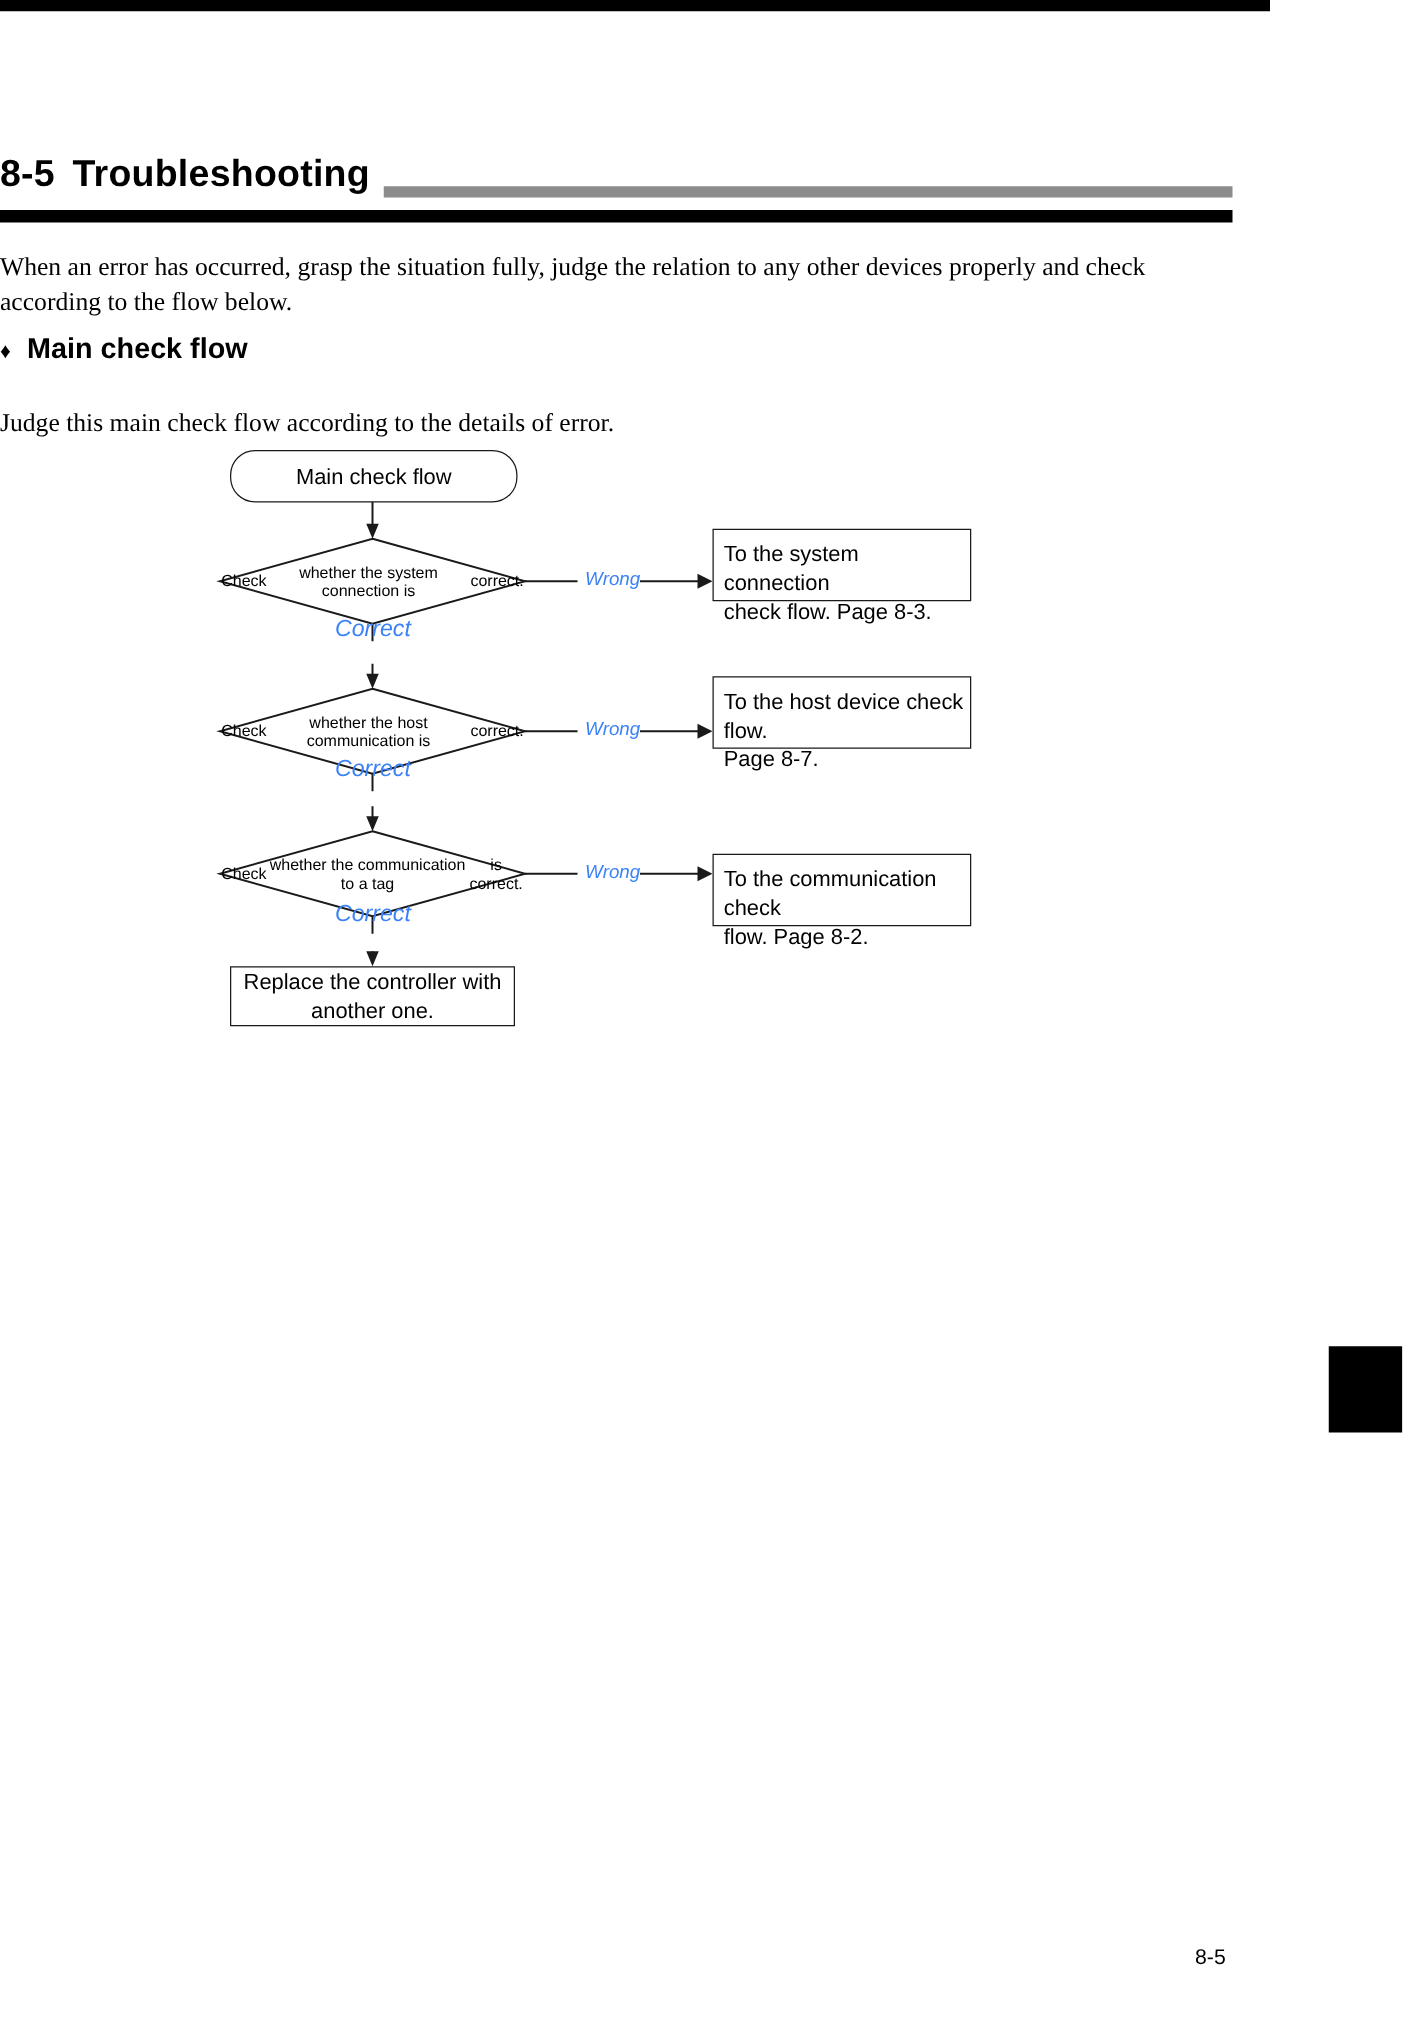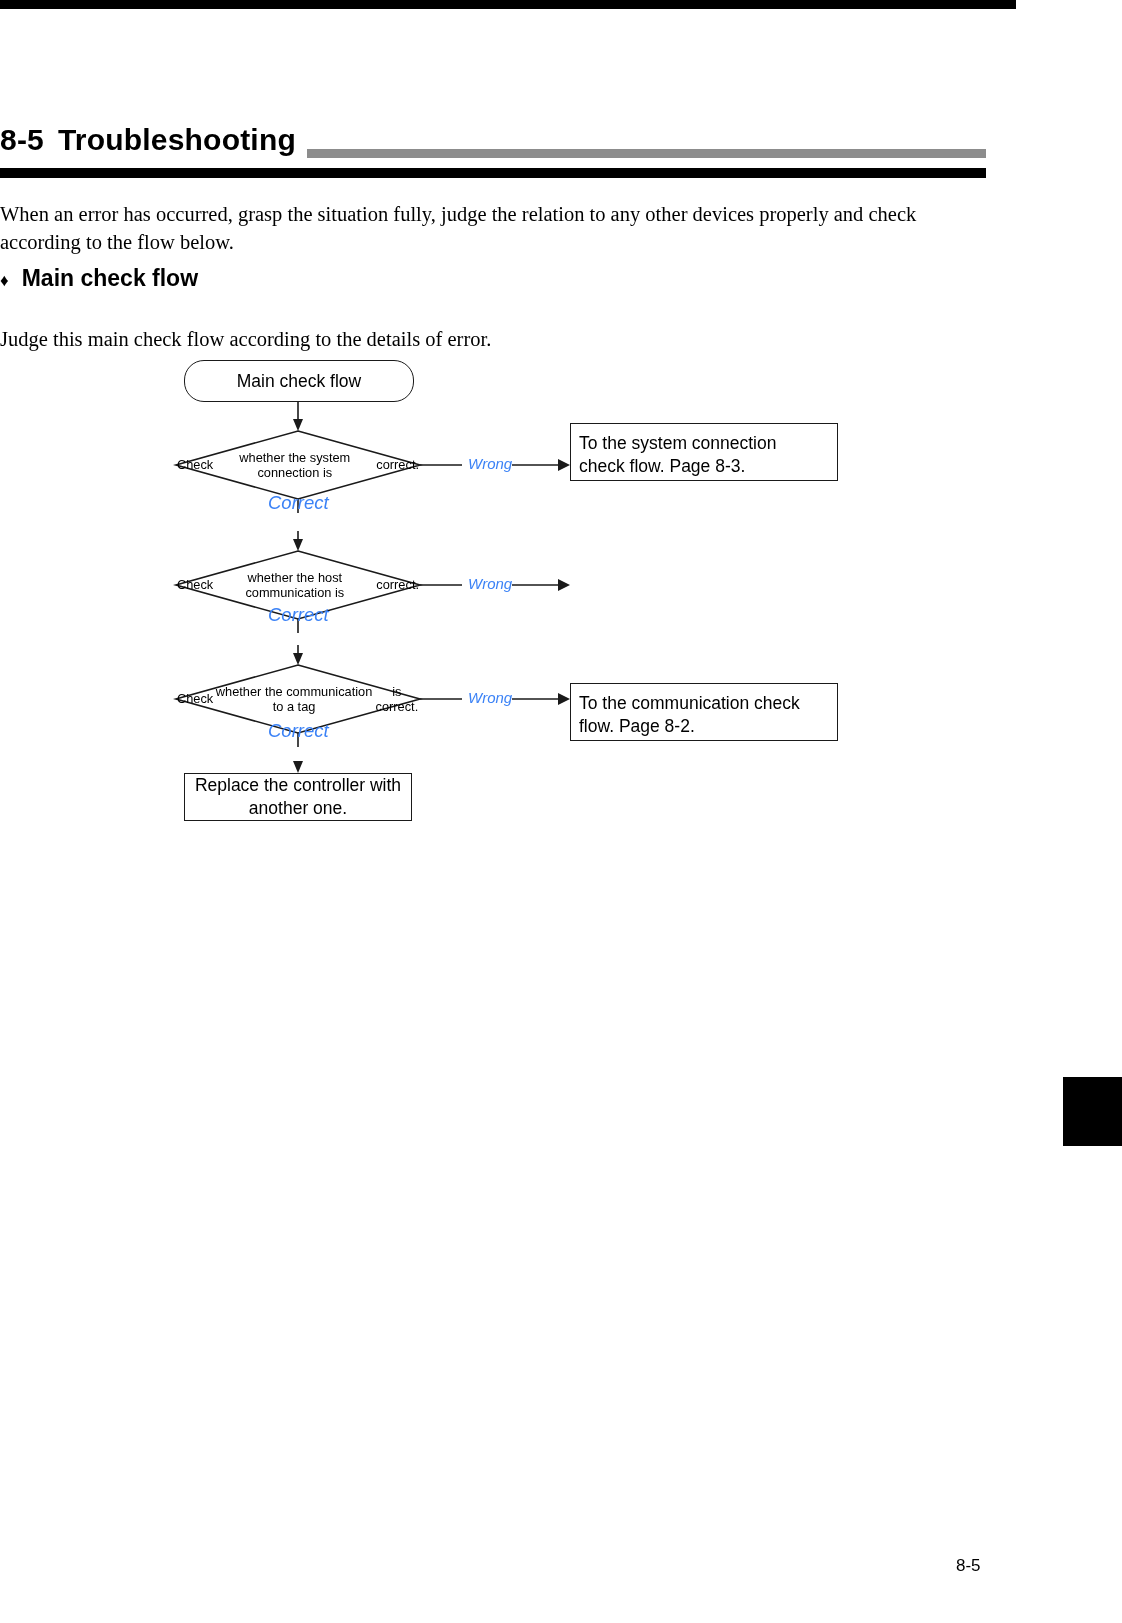--- a/index.html
+++ b/index.html
@@ -173,21 +173,21 @@
   .node-box {
     position: absolute;
     border: 1.6px solid #1a1a1a;
     background: #ffffff;
     box-sizing: border-box;
     font-size: 17.5px;
     line-height: 23px;
   }
   .node-box.right {
     left: 570px;
-    width: 268px;
+    width: 207px;
     height: 58px;
     padding: 8px 0 0 8px;
     text-align: left;
   }
   .node-box.final {
     left: 184px;
     width: 228px;
     height: 48px;
     display: flex;
     flex-direction: column;
@@ -309,20 +309,24 @@
 
     <div class="flow-label lbl-wrong" style="left:468px; top:110px;">Wrong</div>
     <div class="flow-label lbl-wrong" style="left:468px; top:230px;">Wrong</div>
     <div class="flow-label lbl-wrong" style="left:468px; top:344px;">Wrong</div>
 
     <div class="node-box right" style="top:78px;">
       <div>To the system connection</div>
       <div>check flow.  Page 8-3.</div>
     </div>
 
+    <div class="node-box right" style="top:196px;">
+      <div>To the host device check flow.</div>
+      <div>Page 8-7.</div>
+    </div>
 
     <div class="node-box right" style="top:310px;margin-top:28px;">
       <div>To the communication check</div>
       <div>flow.  Page 8-2.</div>
     </div>
 
     <div class="node-box final" style="top:428px;">
       <div>Replace the controller with</div>
       <div>another one.</div>
     </div>

